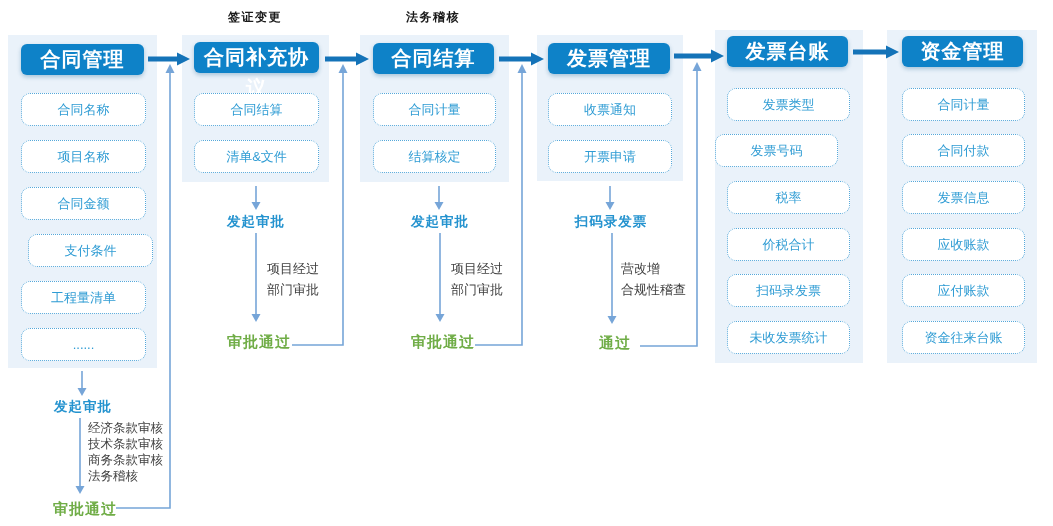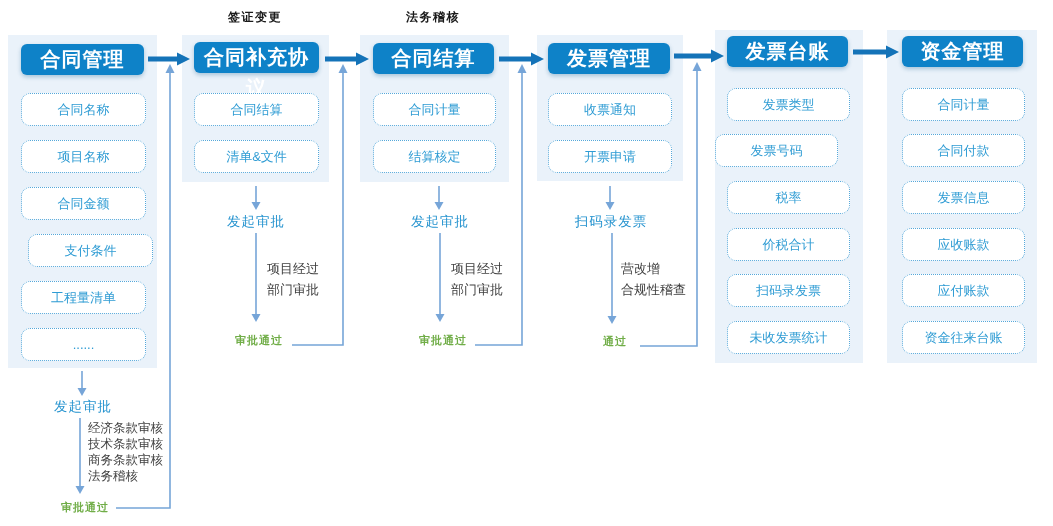--- a/index.html
+++ b/index.html
@@ -13,24 +13,24 @@
     background:var(--header-bg,#0e82c8);color:#fff;font-weight:bold;font-size:20px;
     line-height:31px;text-align:center;letter-spacing:1px;
     box-shadow:0 2px 4px rgba(14,90,140,.3);
   }
   .item{
     position:absolute;height:31px;background:#fff;
     border:1px dotted var(--item-border,#55a8da);border-radius:9px;
     color:var(--item-text,#2f9cd4);font-size:13px;line-height:31px;text-align:center;
   }
   .toplabel{position:absolute;font-size:12px;font-weight:bold;color:var(--label-text,#1a1a1a);letter-spacing:1.5px;}
-  .step-start{position:absolute;font-size:13.5px;font-weight:normal;color:var(--step-blue,#2593cf);text-align:center;letter-spacing:1px;}
+  .step-start{position:absolute;font-size:13.5px;font-weight:bold;color:var(--step-blue,#2593cf);text-align:center;letter-spacing:1px;}
   .step-notes{position:absolute;font-size:13px;color:var(--note-text,#3f3f3f);white-space:pre-line;line-height:21px;}
   .lh16{font-size:12.5px;line-height:16px;}
-  .step-end{position:absolute;font-size:11px;font-weight:bold;color:var(--green,#70ad47);text-align:center;letter-spacing:1px;}
+  .step-end{position:absolute;font-size:15px;font-weight:bold;color:var(--green,#70ad47);text-align:center;letter-spacing:1px;}
   svg.overlay{position:absolute;left:0;top:0;pointer-events:none;}
   .tline{stroke:var(--thick,#1473b8);stroke-width:5;}
   .thead{fill:var(--thick,#1473b8);}
   .sline{stroke:var(--thin,#76a5d8);stroke-width:1.6;fill:none;}
   .shead{fill:var(--thin,#76a5d8);}
 </style>
 </head>
 <body>
 
 <div id="stage">

